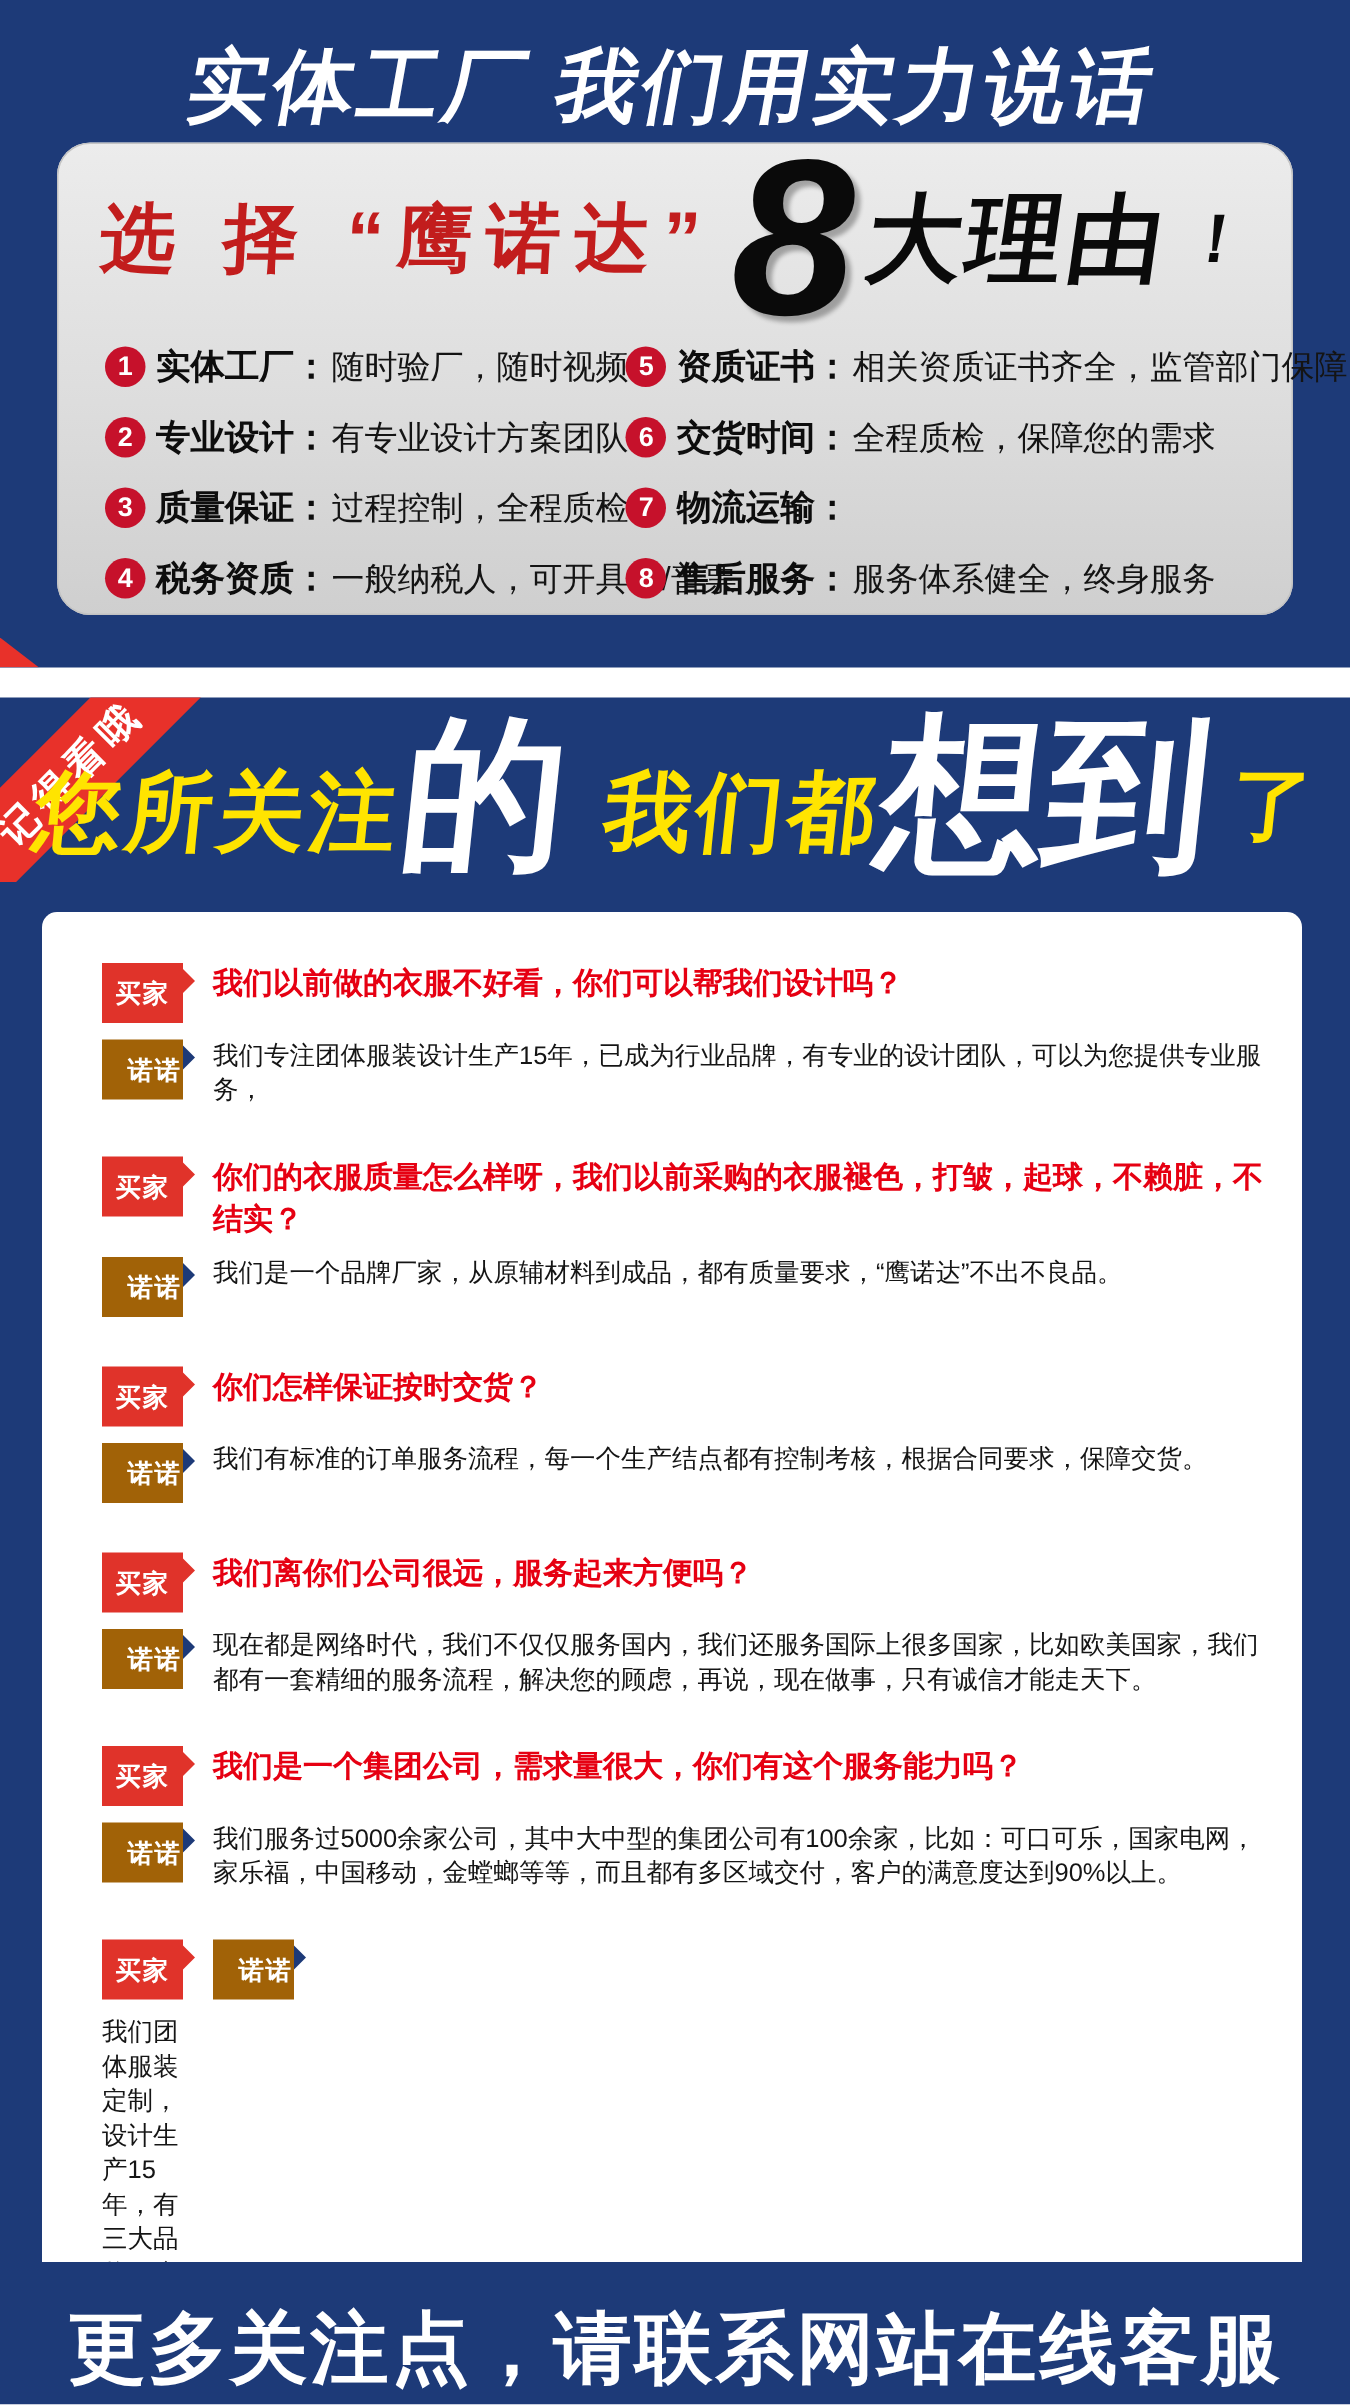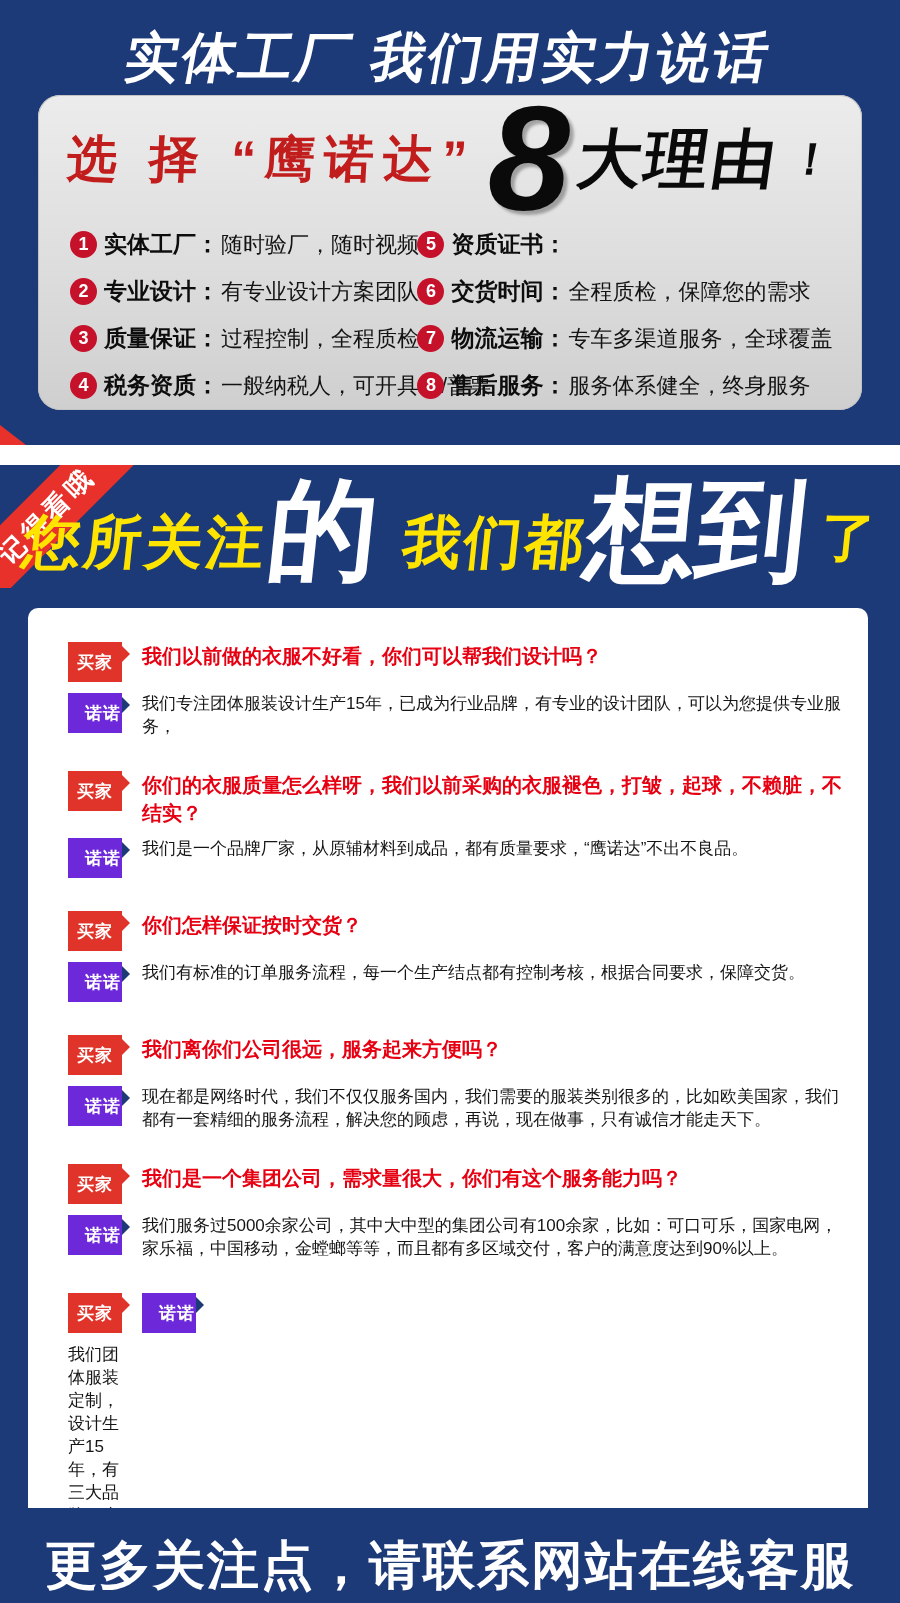--- a/index.html
+++ b/index.html
@@ -54,21 +54,21 @@
            padding:32px 14px 0 40px; overflow:hidden; }
   .qa-item { display:grid; grid-template-columns:56px 1fr; column-gap:18px; row-gap:9px;
              margin-bottom:31px; align-items:start; }
   .badge { width:54px; height:40px; color:#ffffff; font-size:17px; font-weight:bold;
            display:flex; align-items:center; justify-content:center; position:relative;
            letter-spacing:1px; margin-top:2px; }
   .badge::after { content:""; position:absolute; right:-8px; top:4px;
                   border-top:8px solid transparent; border-bottom:8px solid transparent; }
   .badge-buyer { background:#e0332a; }
   .badge-buyer::after { border-left:8px solid #e0332a; }
-  .badge-brand { background:#6d28d9;padding-left:16px; }
+  .badge-brand { background:#a16207;padding-left:16px; }
   .badge-brand::after { border-left:8px solid #1d3a78; }
   .q-text { color:#e60012; font-size:20px; font-weight:bold; line-height:28px; padding-top:2px; }
   .a-text { color:#151515; font-size:17px; line-height:23px; padding-top:1px; }
 
   
   .footer { height:115px; background:#1d3a78; display:flex; align-items:center; justify-content:center; }
   .footer-text { color:#ffffff; font-size:52px; font-weight:900; letter-spacing:2px; }
 </style>
 </head>
 <body>
@@ -104,30 +104,30 @@
           <div class="reason">
             <span class="rnum">4</span>
             <span class="rlabel">税务资质：</span>
             <span class="rtext">一般纳税人，可开具专/普票</span>
           </div>
         </div>
         <div class="rcol rcol-right">
           <div class="reason">
             <span class="rnum">5</span>
             <span class="rlabel">资质证书：</span>
+            <span class="rtext">相关资质证书齐全，监管部门保障</span>
           </div>
           <div class="reason">
             <span class="rnum">6</span>
             <span class="rlabel">交货时间：</span>
             <span class="rtext">全程质检，保障您的需求</span>
           </div>
           <div class="reason">
             <span class="rnum">7</span>
             <span class="rlabel">物流运输：</span>
-            <span class="rtext">专车多渠道服务，全球覆盖</span>
           </div>
           <div class="reason">
             <span class="rnum">8</span>
             <span class="rlabel">售后服务：</span>
             <span class="rtext">服务体系健全，终身服务</span>
           </div>
         </div>
       </div>
     </div>
     <div class="corner-tri"></div>
@@ -168,21 +168,21 @@
         <span class="badge badge-buyer">买家</span>
         <div class="q-text">你们怎样保证按时交货？</div>
         <span class="badge badge-brand">诺诺</span>
         <div class="a-text">我们有标准的订单服务流程，每一个生产结点都有控制考核，根据合同要求，保障交货。</div>
       </div>
 
       <div class="qa-item">
         <span class="badge badge-buyer">买家</span>
         <div class="q-text">我们离你们公司很远，服务起来方便吗？</div>
         <span class="badge badge-brand">诺诺</span>
-        <div class="a-text">现在都是网络时代，我们不仅仅服务国内，我们需要的服装类别很多的，比如欧美国家，我们都有一套精细的服务流程，解决您的顾虑，再说，现在做事，只有诚信才能走天下。</div>
+        <div class="a-text">现在都是网络时代，我们不仅仅服务国内，我们还服务国际上很多国家，比如欧美国家，我们都有一套精细的服务流程，解决您的顾虑，再说，现在做事，只有诚信才能走天下。</div>
       </div>
 
       <div class="qa-item">
         <span class="badge badge-buyer">买家</span>
         <div class="q-text">我们是一个集团公司，需求量很大，你们有这个服务能力吗？</div>
         <span class="badge badge-brand">诺诺</span>
         <div class="a-text">我们服务过5000余家公司，其中大中型的集团公司有100余家，比如：可口可乐，国家电网，家乐福，中国移动，金螳螂等等，而且都有多区域交付，客户的满意度达到90%以上。</div>
       </div>
 
       <div class="qa-item">

